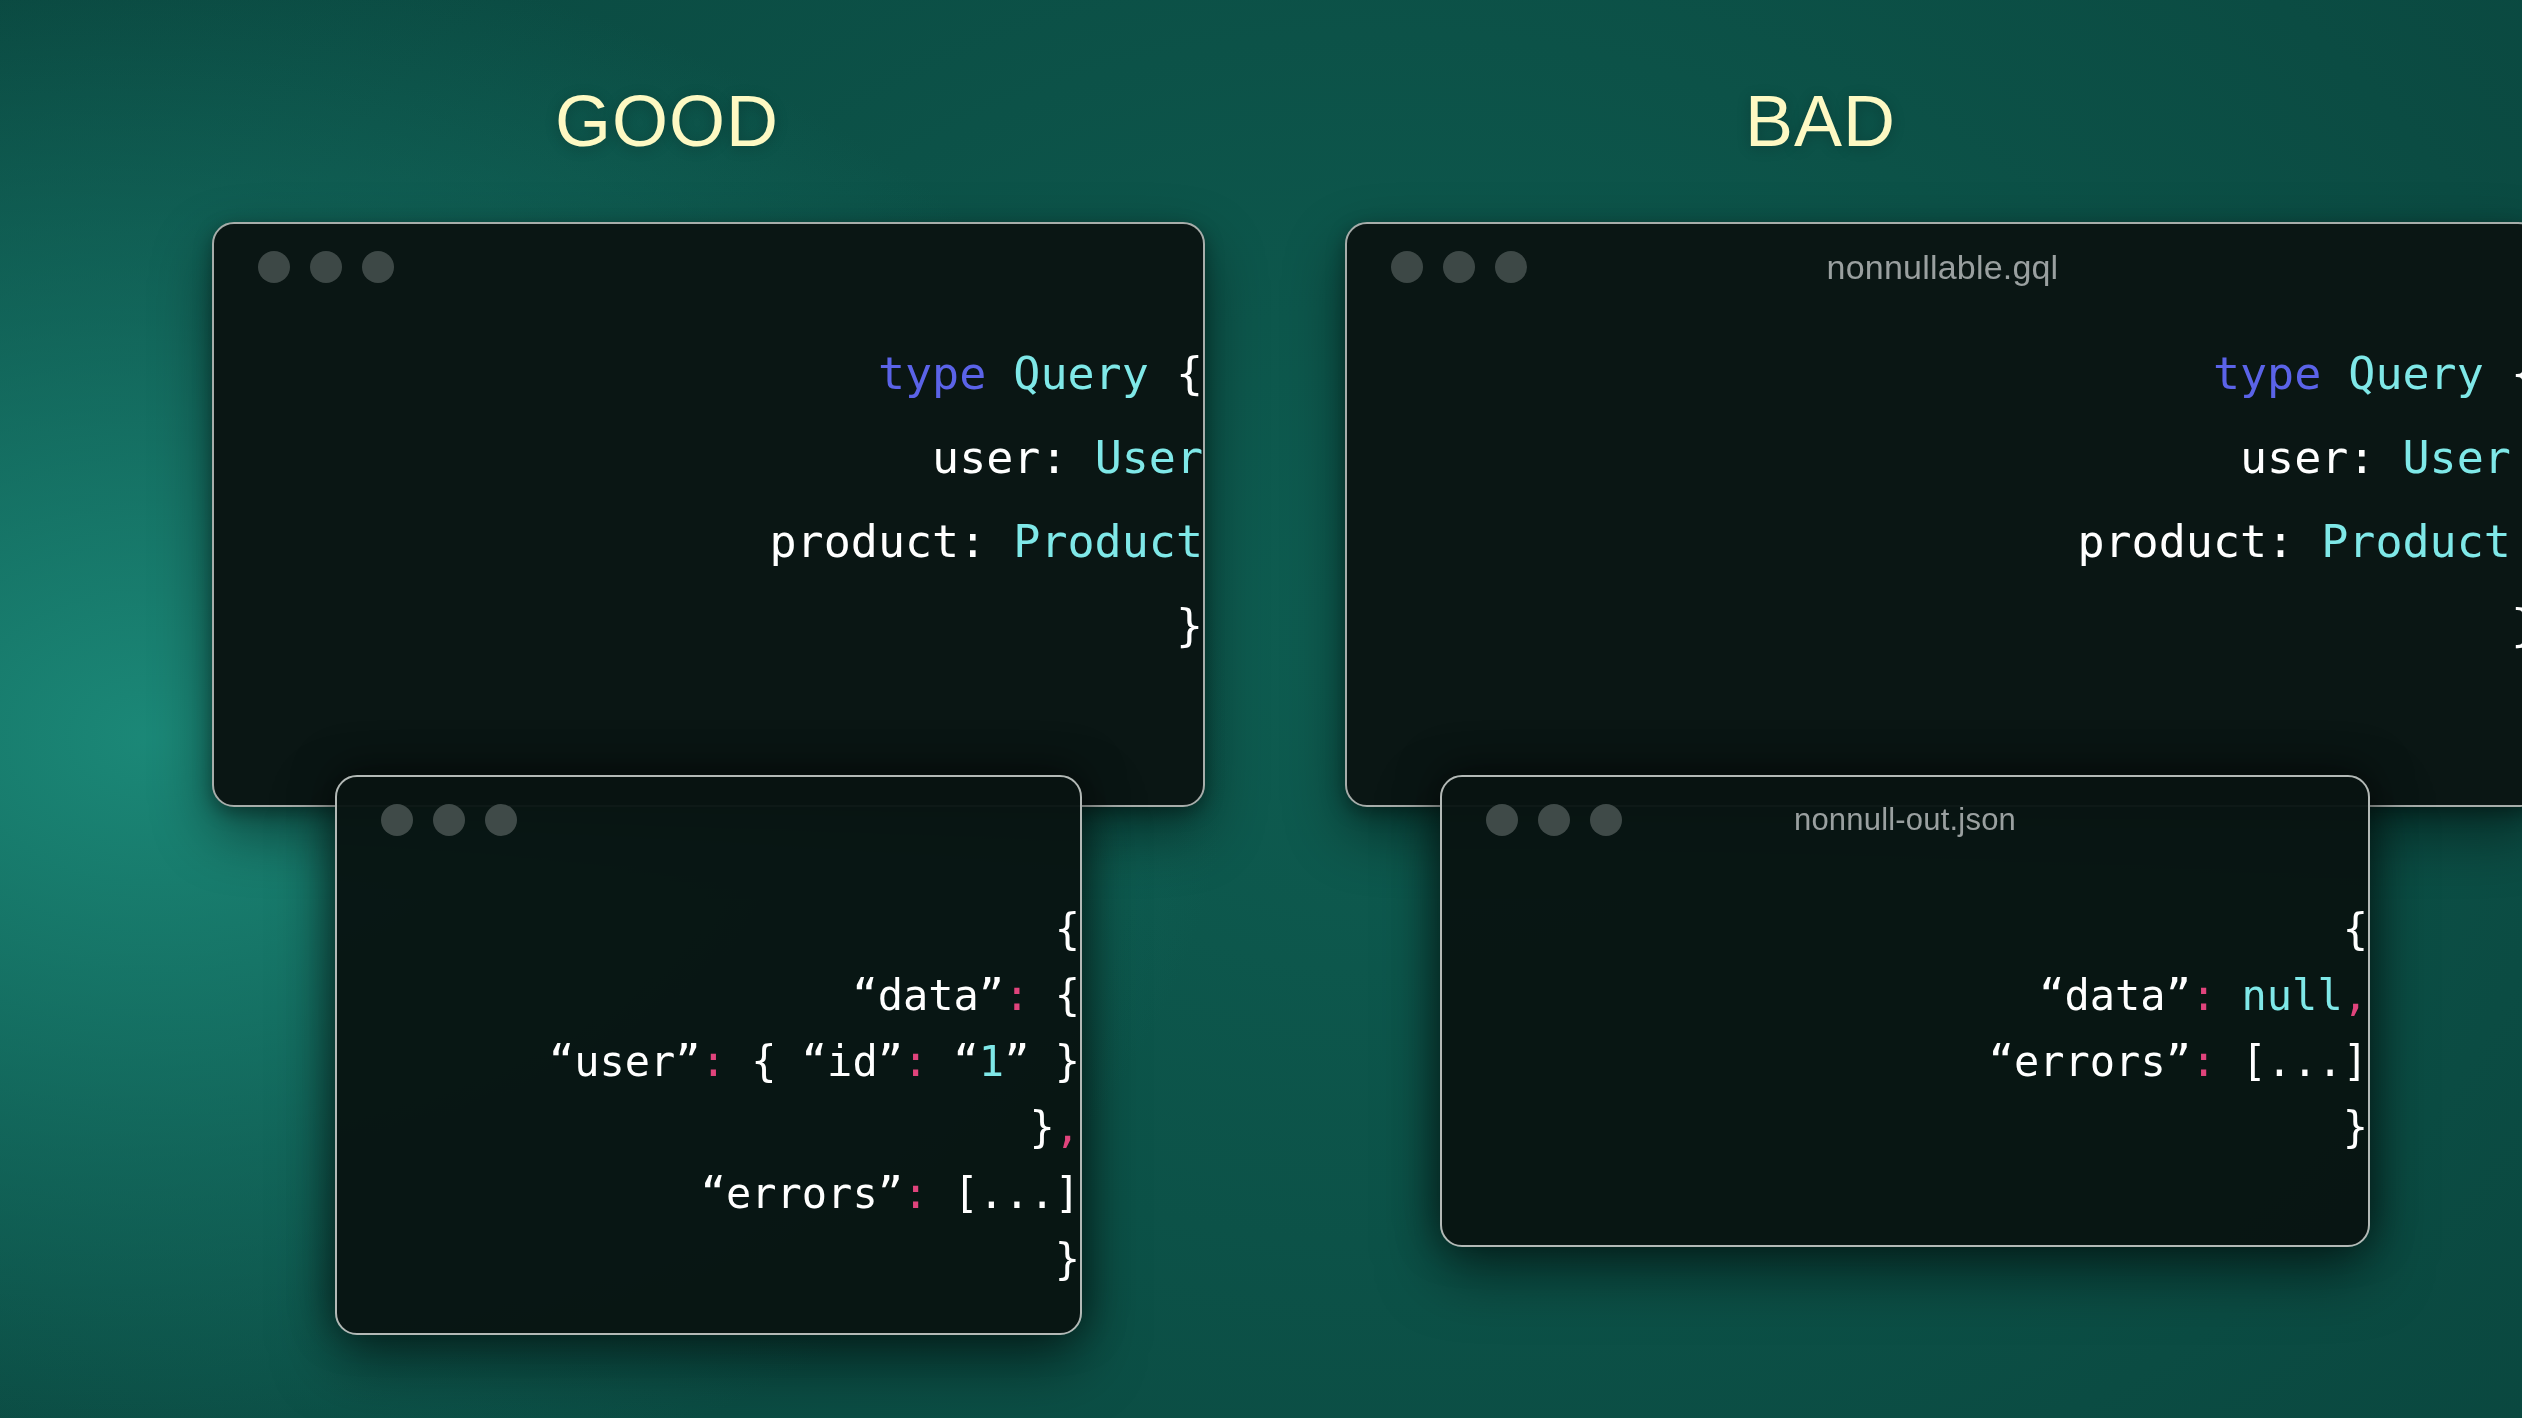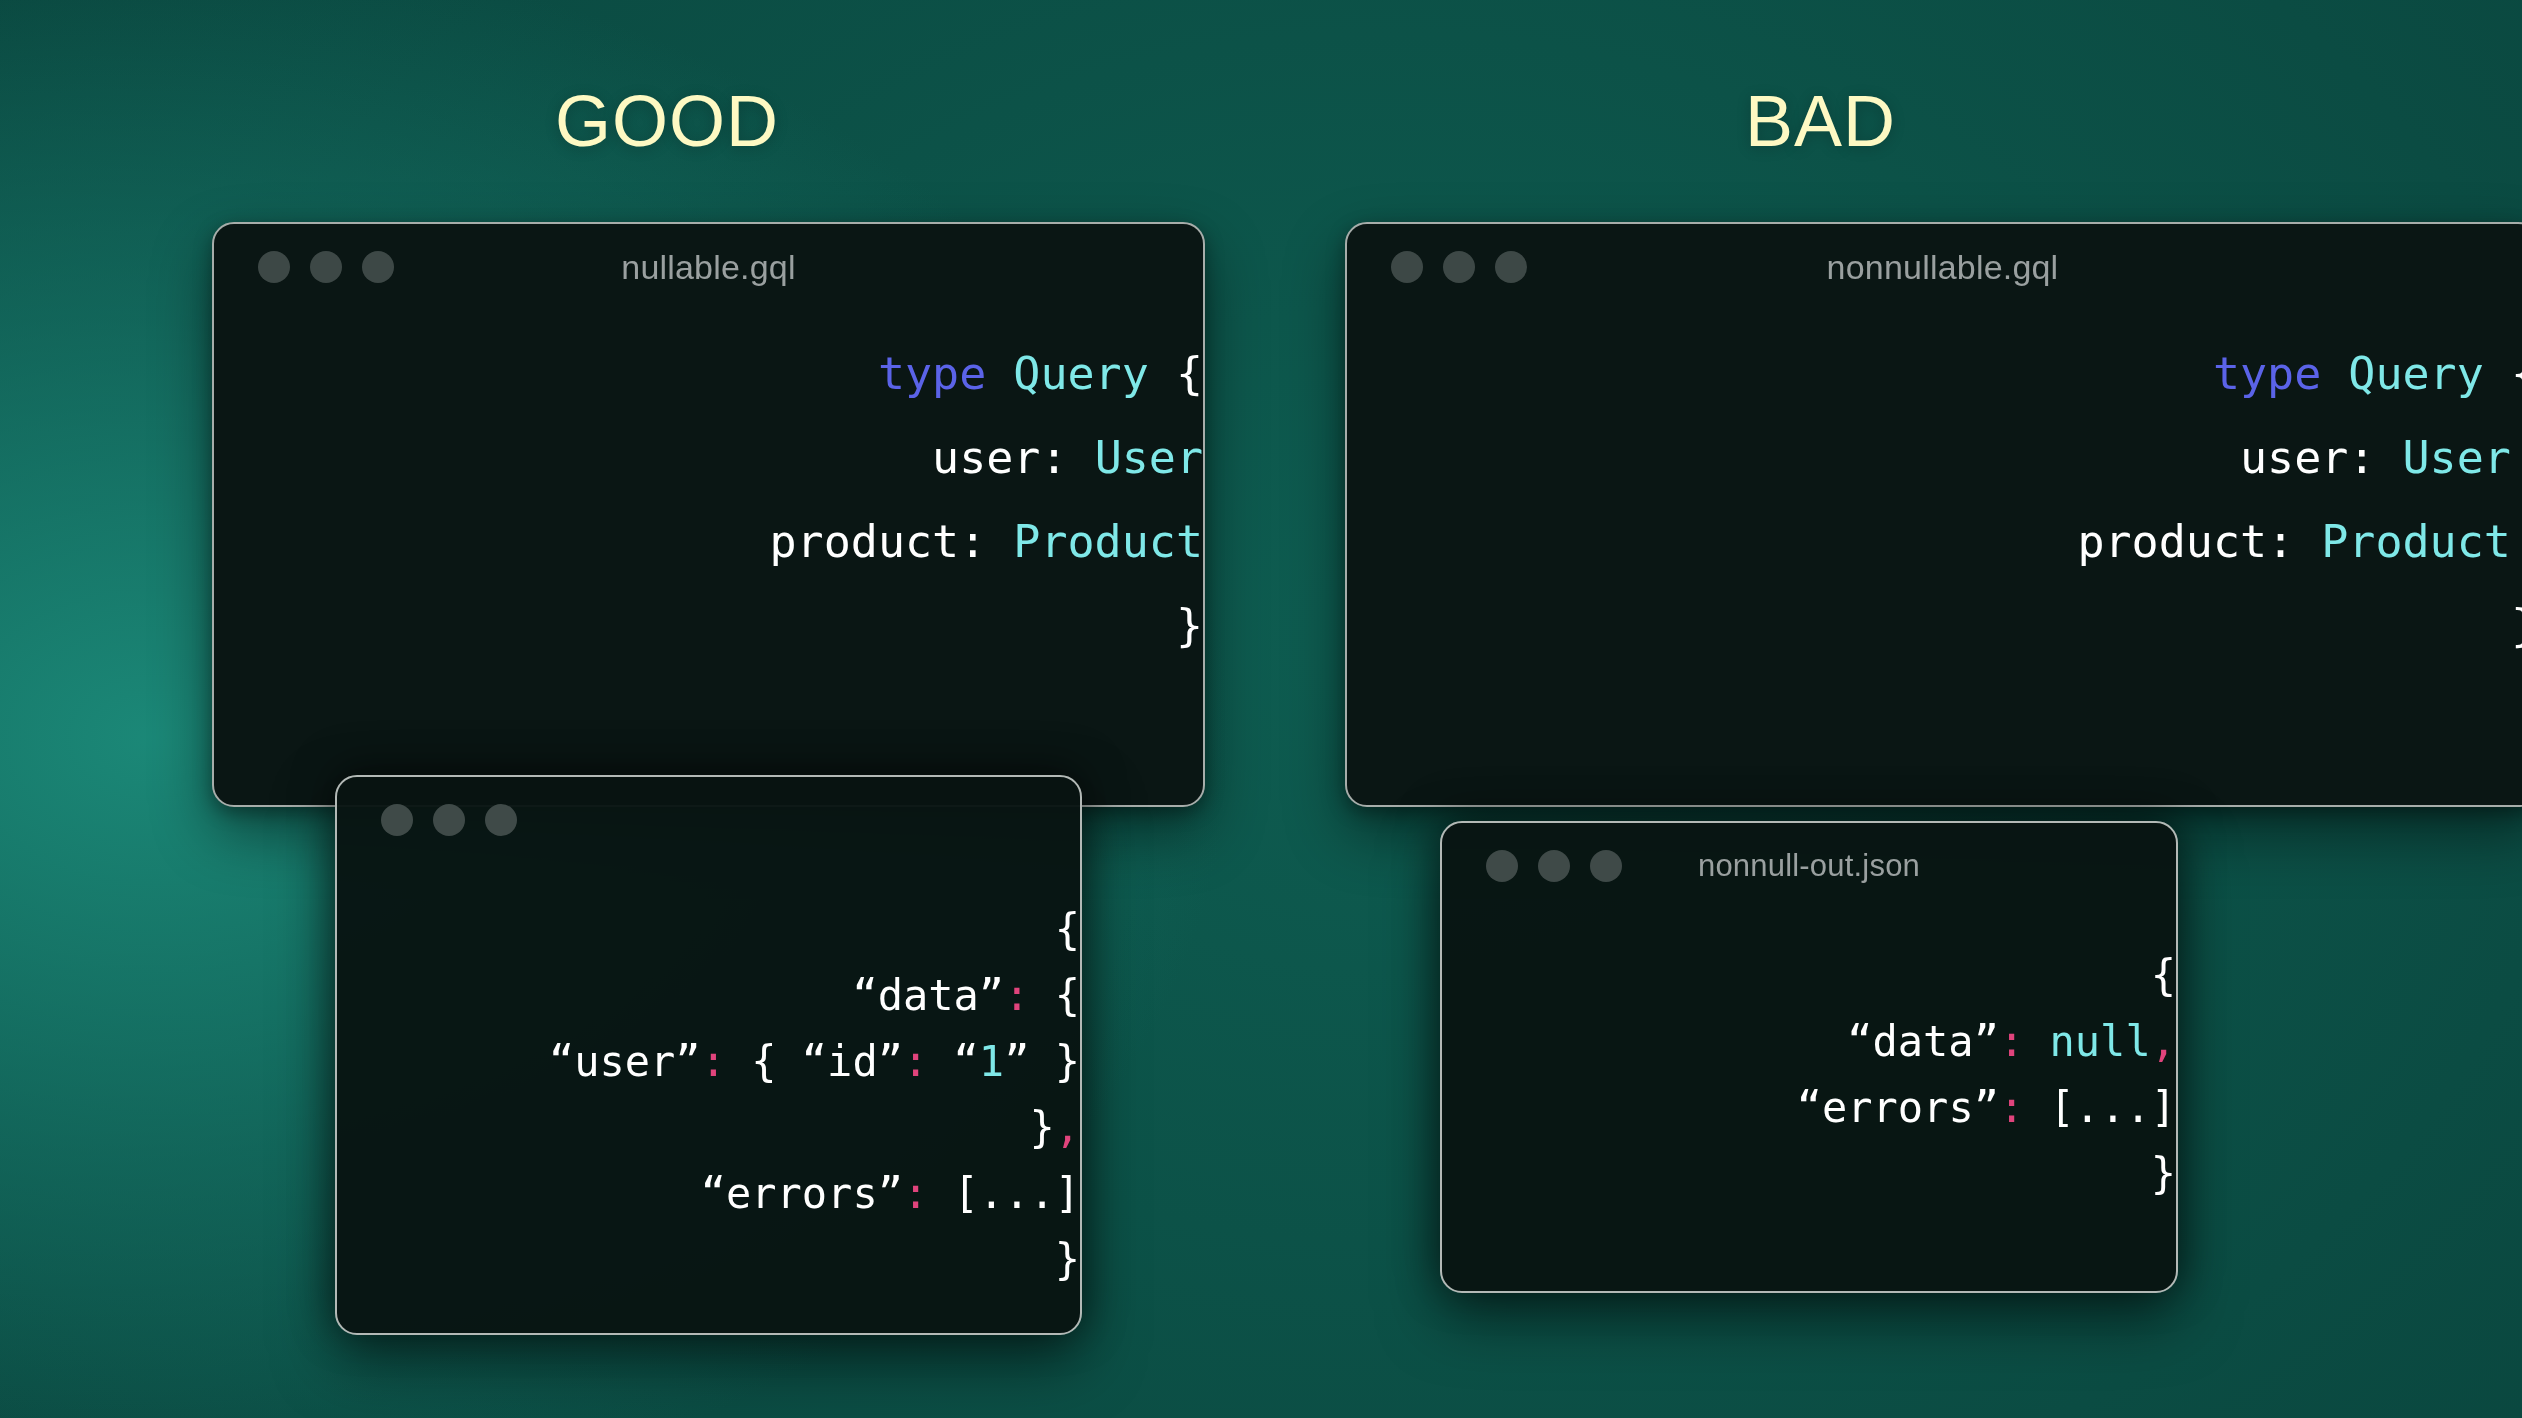--- a/index.html
+++ b/index.html
@@ -80,21 +80,21 @@
     padding:22px 0 0 52px;
     letter-spacing:0px;
     text-align:right;
   }
   .code.json { font-size:42px; line-height:66px; padding-left:50px; padding-top:34px; }
 
   
   #win-good-gql  { left:212px;  top:222px;  width:993px;  height:585px; }
   #win-good-json { left:335px;  top:775px;  width:747px;  height:560px; }
   #win-bad-gql   { left:1345px; top:222px;  width:1195px;  height:585px; }
-  #win-bad-json  { left:1440px; top:775px;  width:738px;  height:472px;margin-top:46px; }
+  #win-bad-json  { left:1440px; top:775px;  width:930px;  height:472px; }
 
   #win-good-json .code.json, #win-bad-json .code.json { padding-left:50px; }
 
   .z1 { z-index:1; }
   .z2 { z-index:2; }
 </style>
 </head>
 <body>
 
 <div class="stage">
@@ -103,21 +103,20 @@
 
   <div class="col-title" id="title-bad">BAD</div>
 
   <div class="win z1" id="win-good-gql">
     <div class="titlebar">
       <div class="dots">
         <span class="dot"></span>
         <span class="dot"></span>
         <span class="dot"></span>
       </div>
-      <div class="filename">nullable.gql</div>
     </div>
     <div class="code"><div><span style="color: rgb(91, 99, 232);">type</span><span> </span><span style="color: rgb(127, 232, 232);">Query</span><span style="color: rgb(255, 255, 255);"> {</span></div><div><span style="color: rgb(255, 255, 255);">  user: </span><span style="color: rgb(127, 232, 232);">User</span></div><div><span style="color: rgb(255, 255, 255);">  product: </span><span style="color: rgb(127, 232, 232);">Product</span></div><div><span style="color: rgb(255, 255, 255);">}</span></div></div>
   </div>
 
   <div class="win overlay z2" id="win-good-json">
     <div class="titlebar">
       <div class="dots">
         <span class="dot"></span>
         <span class="dot"></span>
         <span class="dot"></span>

